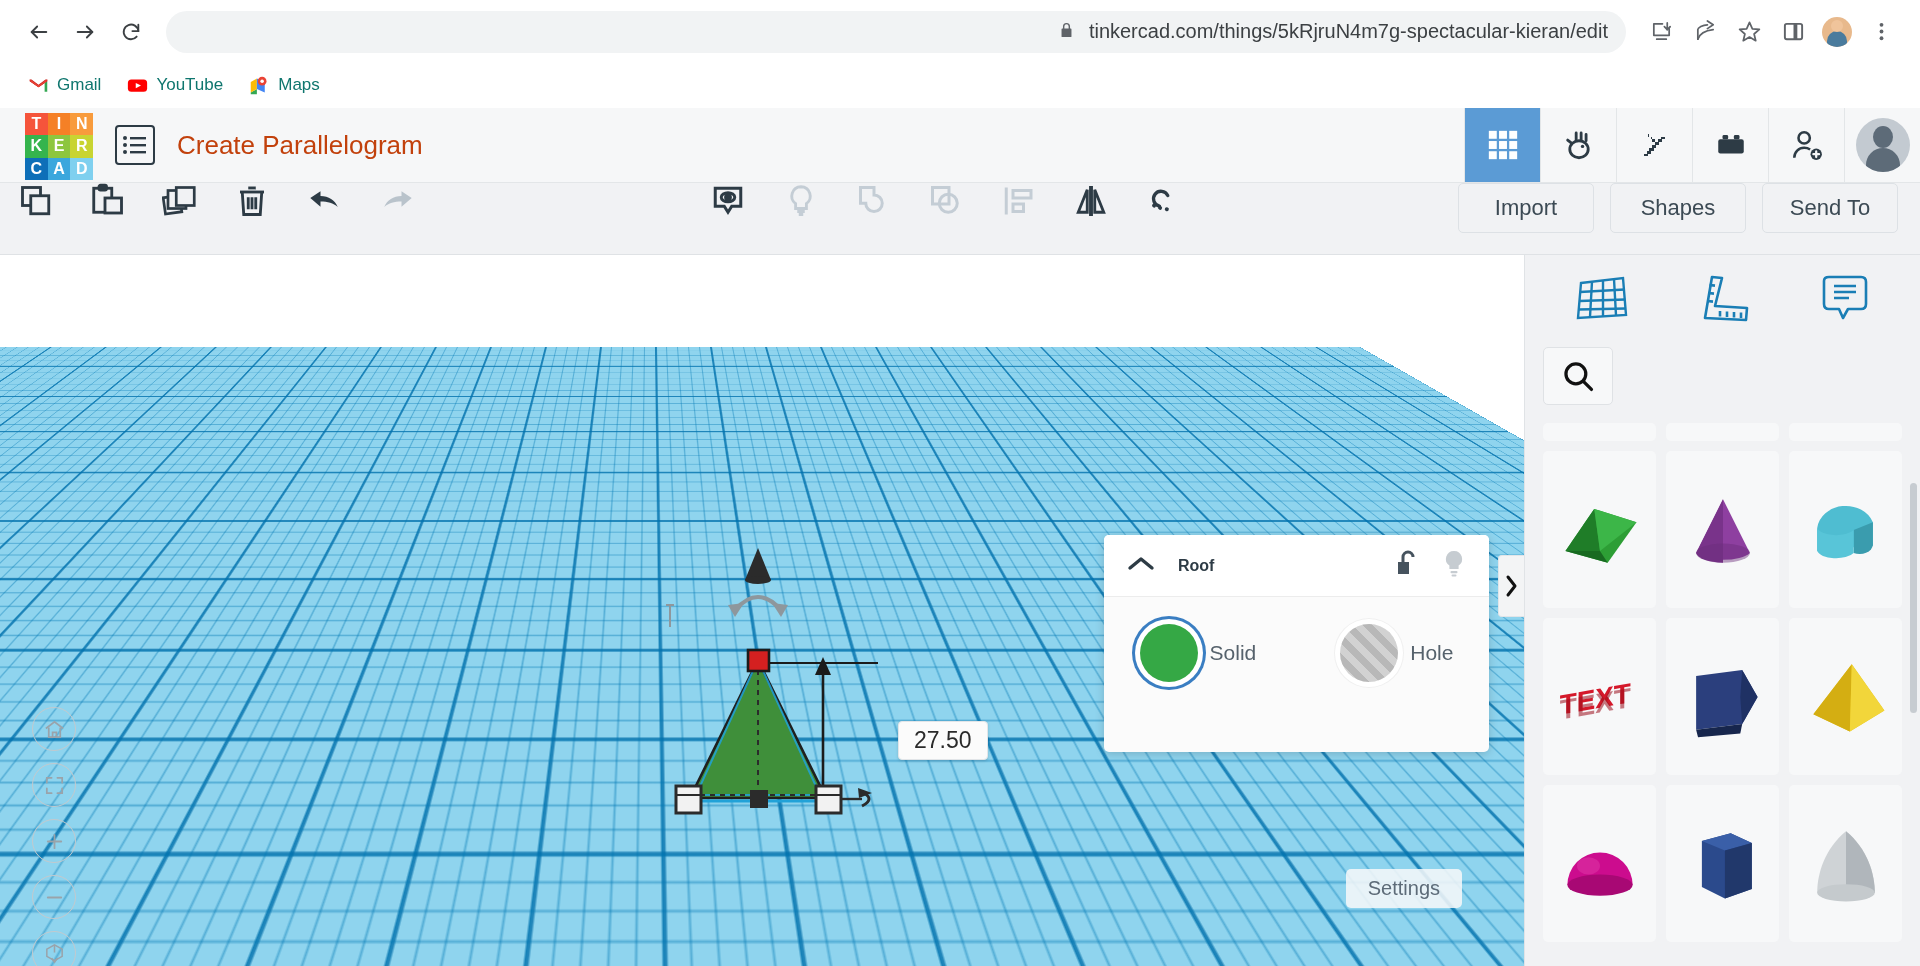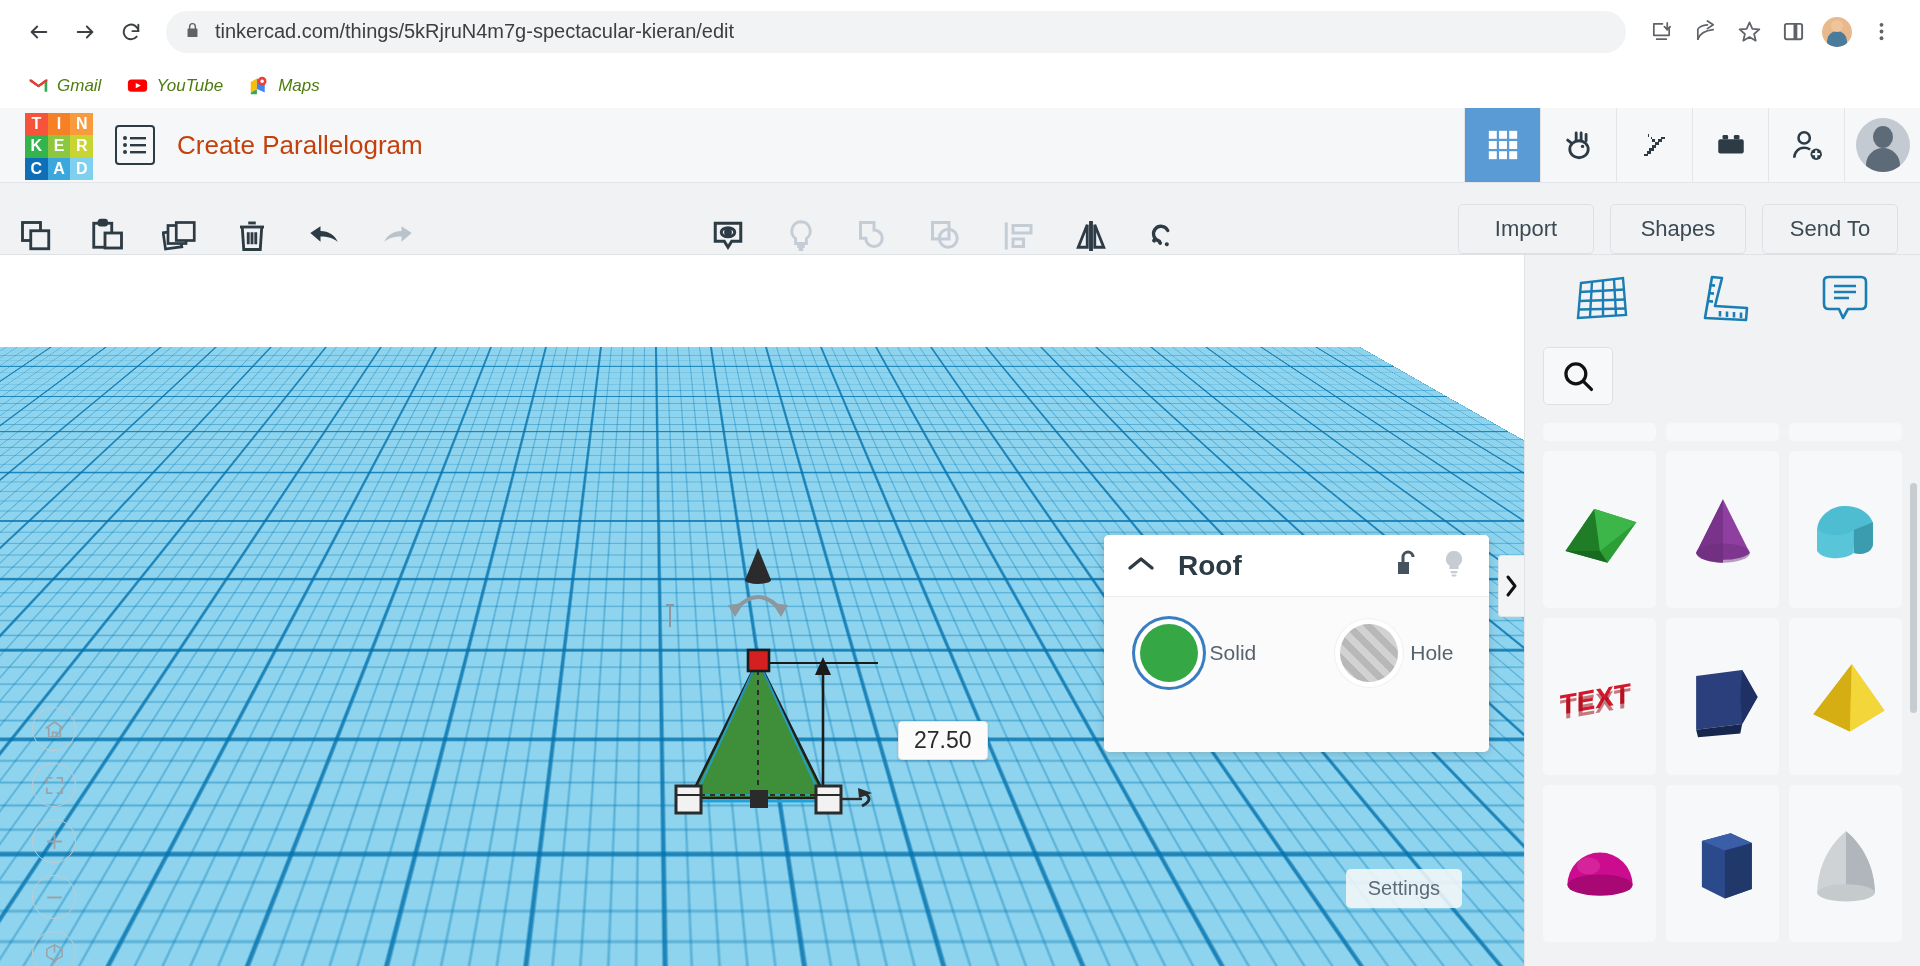--- a/index.html
+++ b/index.html
@@ -20,21 +20,21 @@
   }
   .nav-btn {
     width: 42px; height: 42px; border-radius: 50%;
     display: flex; align-items: center; justify-content: center;
     color: #3c4043; flex: none;
   }
   .nav-btn svg { width: 22px; height: 22px; }
   .url-bar {
     flex: 1; height: 42px; background: #f1f3f4; border-radius: 21px;
     display: flex; align-items: center; padding: 0 18px; gap: 14px;
-    margin-left: 10px; margin-right: 10px; min-width: 0;
+    margin-left: 10px; margin-right: 10px; min-width: 0; justify-content: flex-end;
   }
   .url-text {
     font-size: 20px; color: #3c4043; white-space: nowrap;
     overflow: hidden; text-overflow: ellipsis;
   }
   .url-actions {
     display: flex; align-items: center; gap: 2px; margin-left: auto;
   }
   .chrome-icon {
     width: 42px; height: 42px; display: flex;
@@ -54,23 +54,23 @@
   .avatar-chrome::before {
     content: ""; position: absolute; left: 9px; top: 3px;
     width: 12px; height: 12px; border-radius: 50%; background: #f0c49b;
     z-index: 2;
   }
   .bookmarks-row {
     height: 45px; display: flex; align-items: center;
     padding: 0 18px; gap: 6px;
   }
   .bookmark {
-    display: flex; align-items: center; gap: 8px;
+    display: flex; align-items: flex-start; gap: 8px;
     padding: 5px 10px; border-radius: 5px;
-    font-size: 17px; color: #4d7c0f; font-style: italic;
+    font-size: 17px; color: #0f766e;
   }
   .bm-ico { width: 21px; height: 21px; flex: none; }
 
   
   .tc-header {
     height: 75px; background: #f6f7f8;
     border-bottom: 1px solid #e3e6e8;
     display: flex; align-items: stretch;
   }
   .tc-logo {
@@ -116,21 +116,21 @@
   }
   .tc-avatar::after {
     content:""; position:absolute; left:10px; top:30px;
     width:34px; height:30px; border-radius:17px 17px 0 0; background:#5d6b78;
   }
 
   
   .tc-toolbar {
     height: 72px; background: #f1f2f4;
     border-bottom: 1px solid #dfe2e5;
-    display: flex; align-items: flex-end;
+    display: flex; align-items: flex-start;
   }
   .tb-group { display: flex; align-items: center; }
   .tb-sep { width: 1px; background: #d7dade; margin: 14px 0; }
   .tb-btn {
     width: 72px; height: 100%; display: flex;
     align-items: center; justify-content: center;
     color: #2d3b45;
   }
   .tb-btn svg { width: 36px; height: 36px; }
   .tb-btn.disabled { color: #c4cdd5; }
@@ -209,21 +209,21 @@
   .roof-panel {
     position: absolute; left: 1104px; top: 280px;
     width: 385px; background: #fbfbfb;
     border-radius: 5px; box-shadow: 0 2px 10px rgba(0,0,0,.17);
   }
   .roof-head {
     height: 62px; display: flex; align-items: center;
     padding: 0 22px; gap: 22px; border-bottom: 1px solid #ececec;
     background: #fff; border-radius: 5px 5px 0 0;
   }
-  .roof-title { font-size: 28px; font-weight: bold; color: #2d3b45; }
+  .roof-title { font-size: 16px; font-weight: bold; color: #2d3b45; }
   .roof-head-icons {
     margin-left: auto; display: flex; align-items: center; gap: 22px;
   }
   .roof-body {
     height: 155px; display: flex; align-items: flex-start;
     justify-content: center; gap: 84px; padding-top: 27px;
   }
   .swatch-col { display: flex; flex-direction: row; align-items: center; gap: 12px; }
   .swatch {
     width: 58px; height: 58px; border-radius: 50%;

